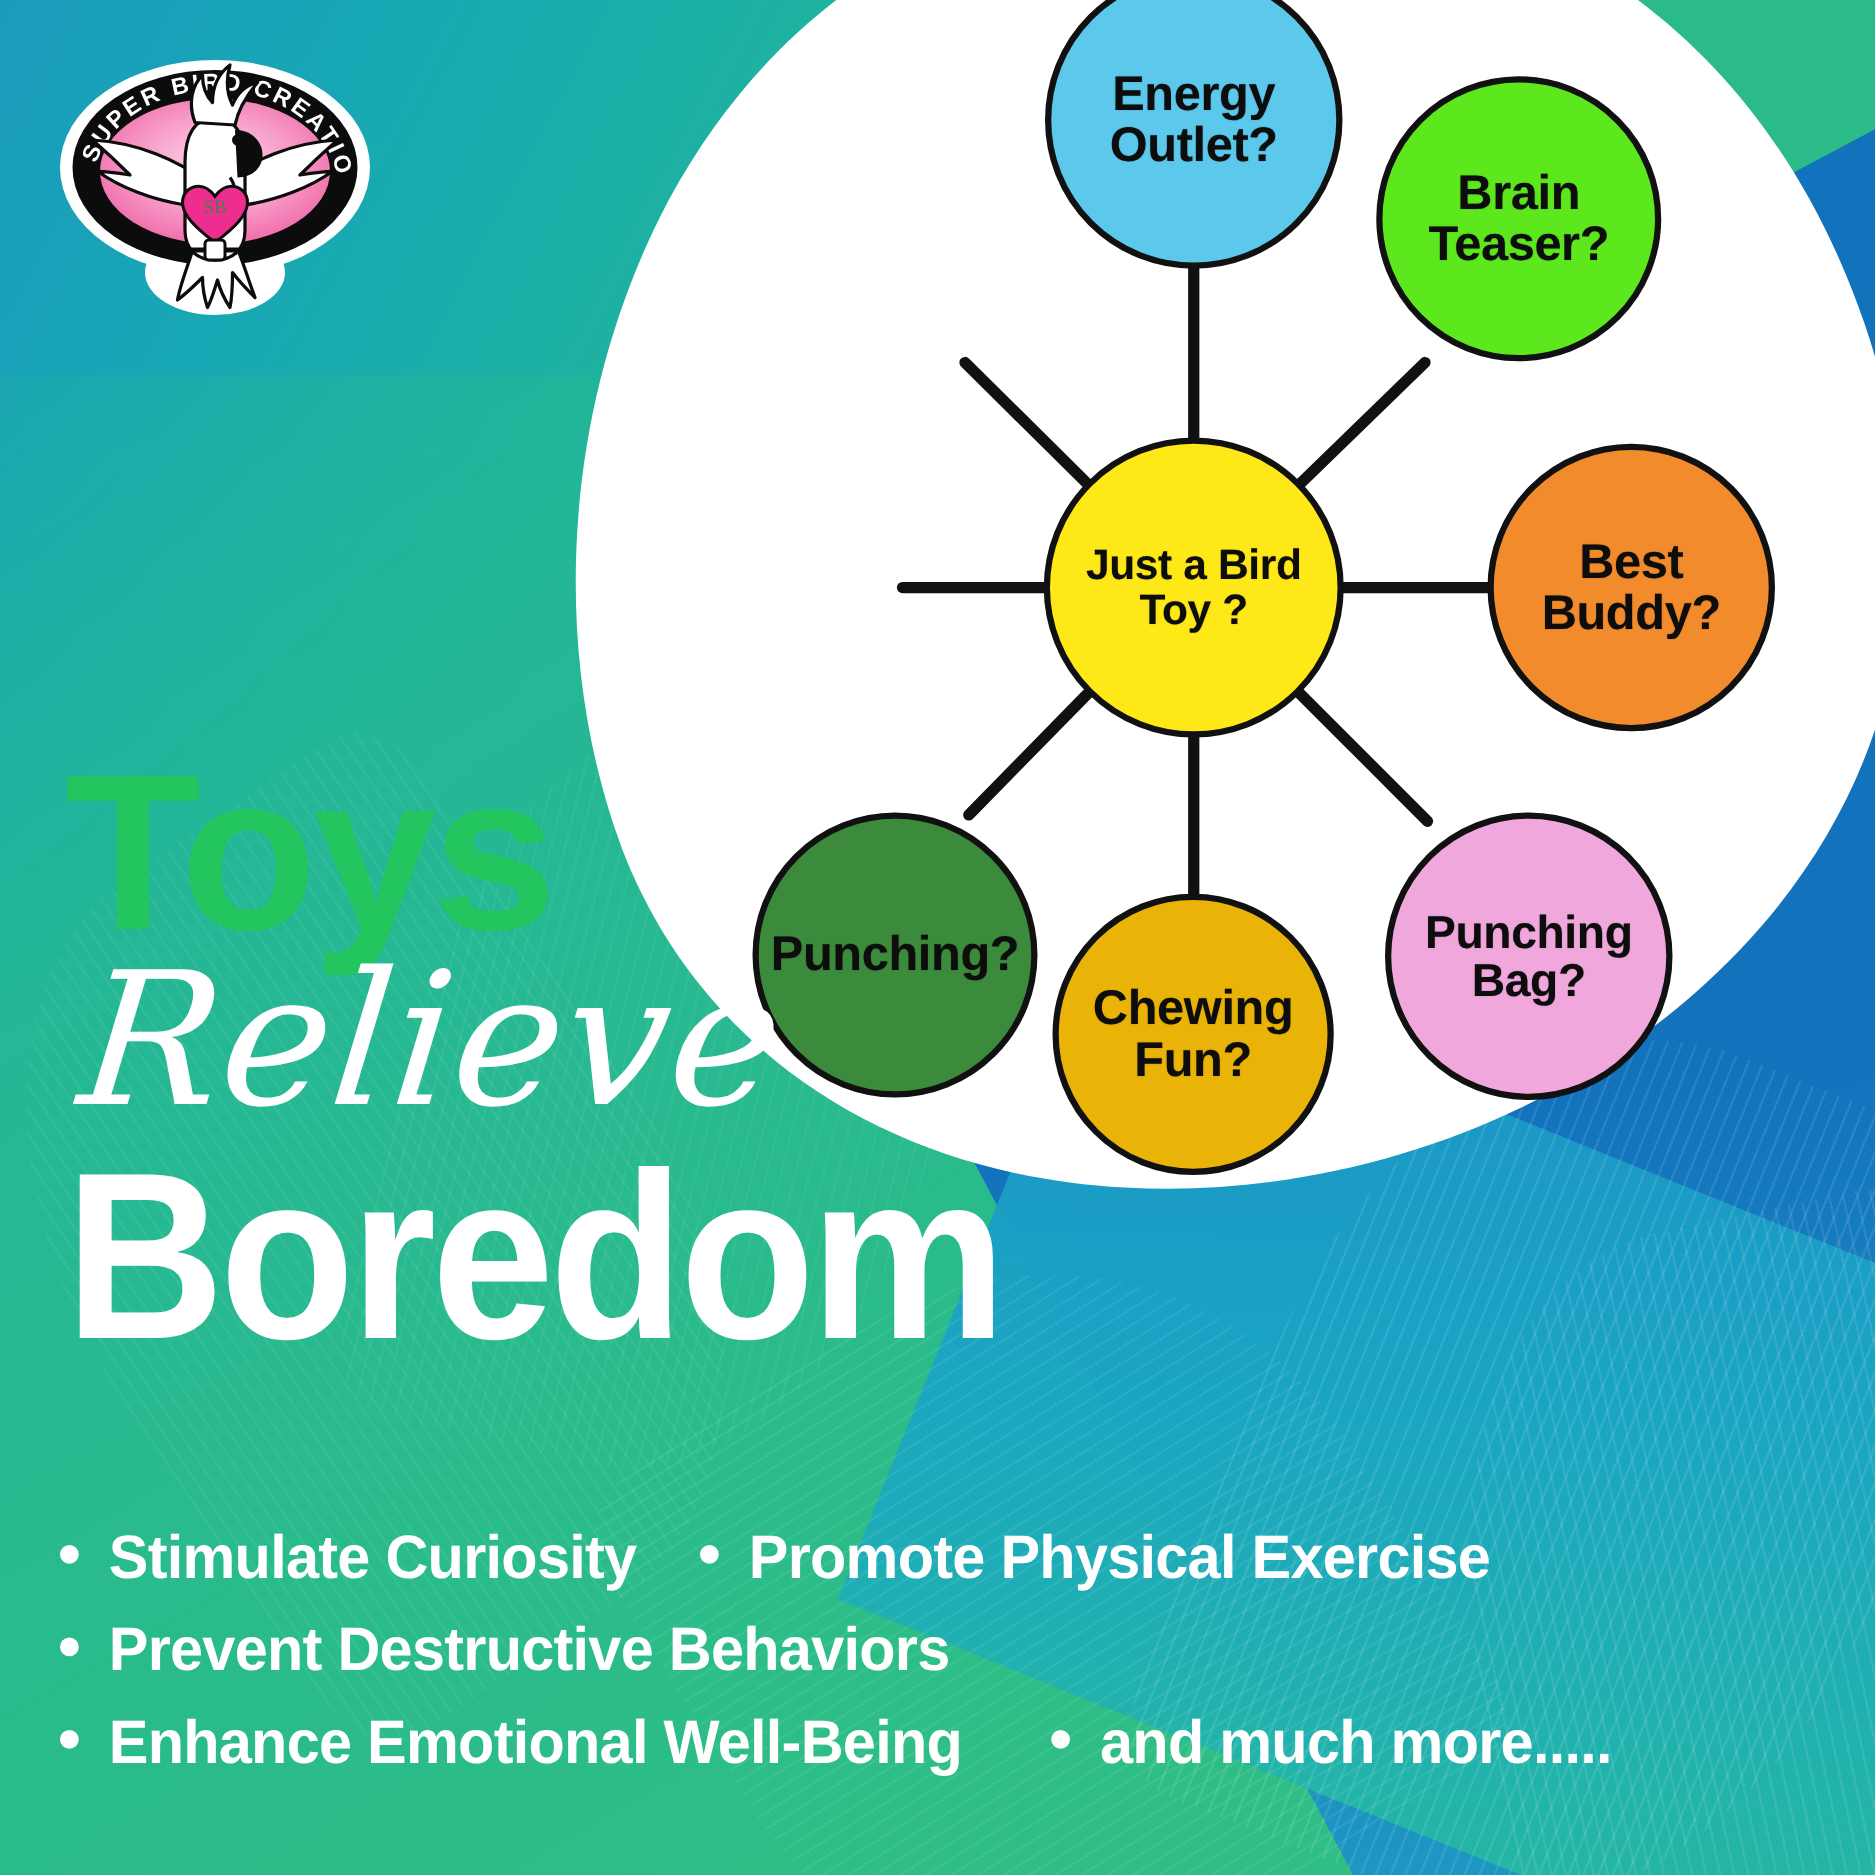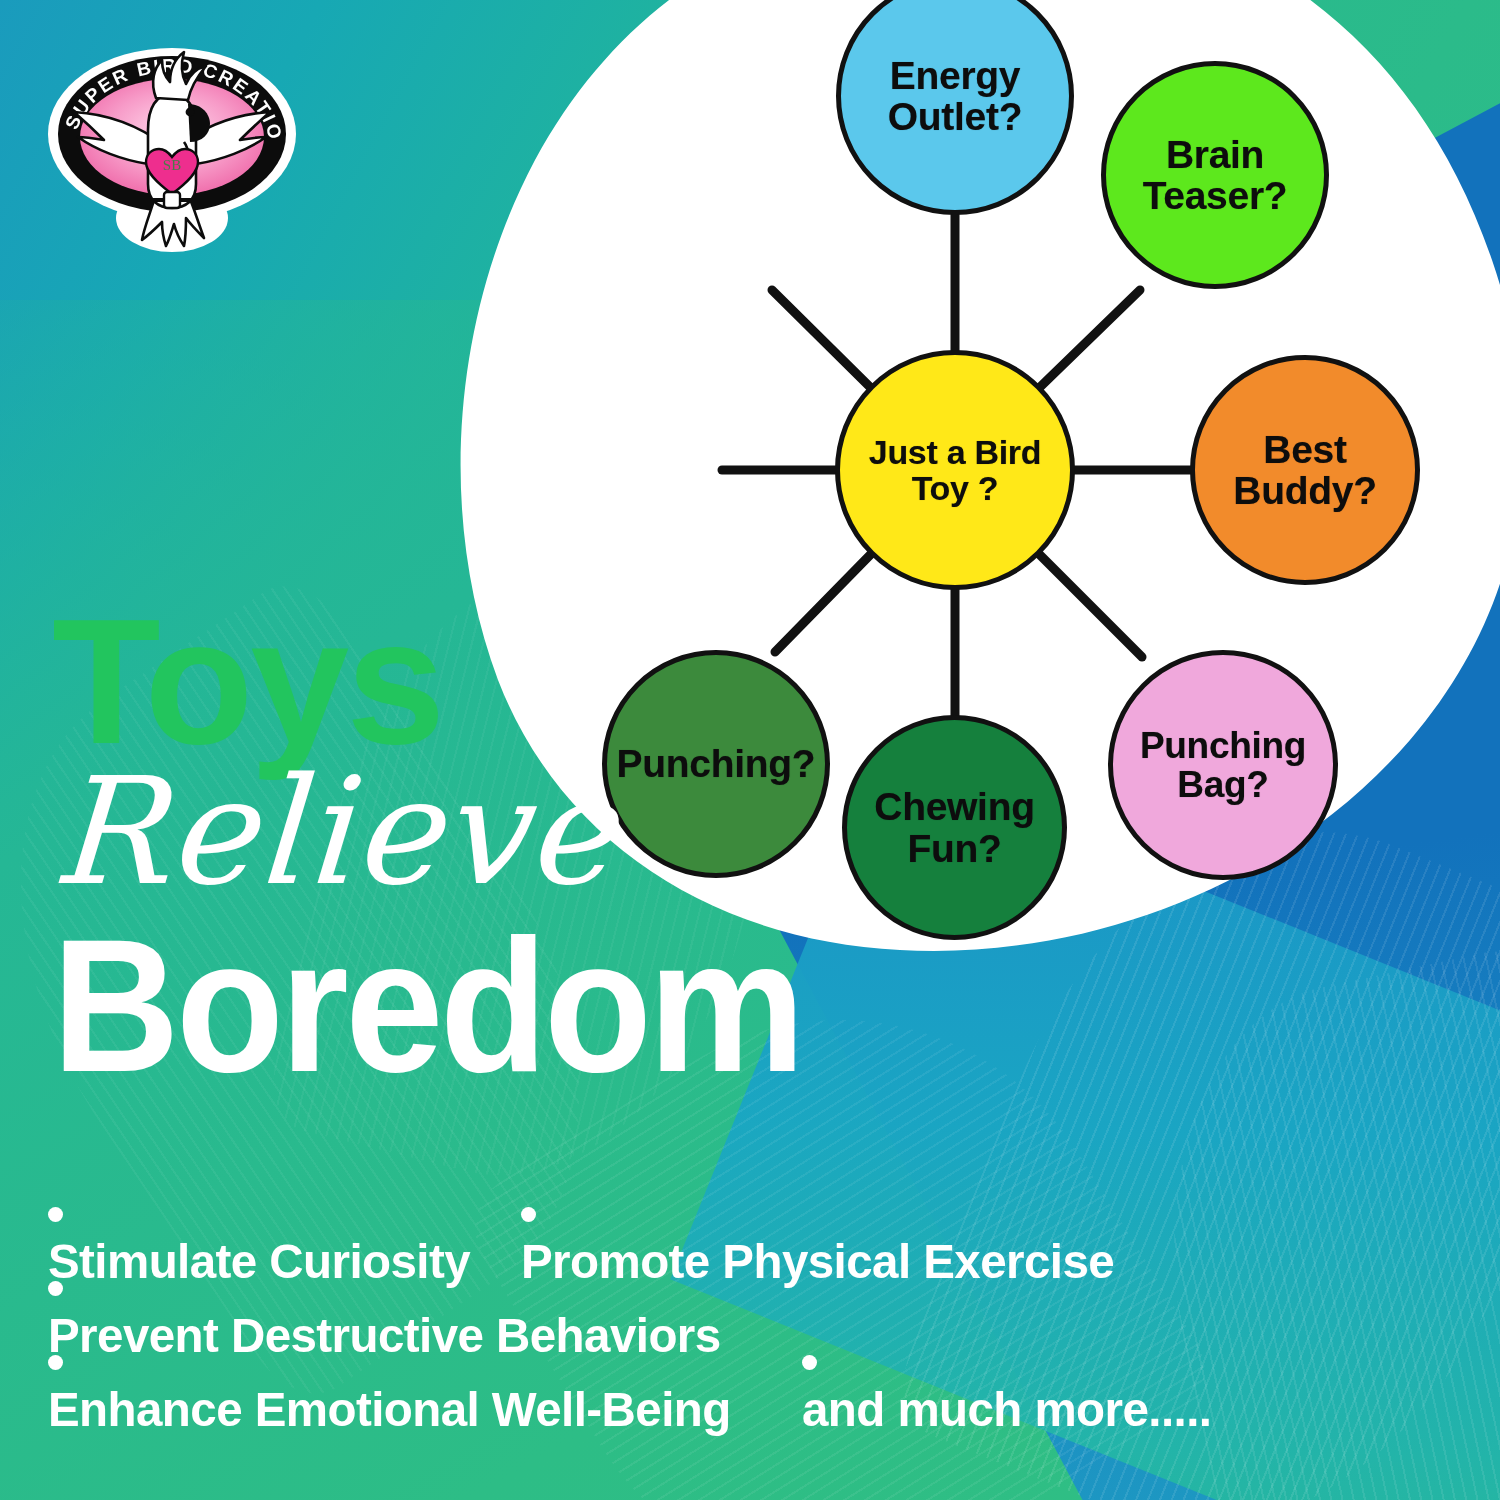--- a/index.html
+++ b/index.html
@@ -173,21 +173,21 @@
     font-weight: 700;
     font-size: 49px;
     letter-spacing: -0.6px;
   }
   .b-row {
     display: flex;
     align-items: baseline;
     height: 74px;
   }
   .b-row.r1 { justify-content: flex-start; }
-  .b-item { display: flex; align-items: baseline; white-space: nowrap; flex-direction: column; }
+  .b-item { display: flex; align-items: baseline; white-space: nowrap; }
   .dot {
     display: inline-block;
     width: 15px; height: 15px;
     border-radius: 50%;
     background: #ffffff;
     margin-right: 24px;
     position: relative;
     top: -11px;
     flex: none;
   }
@@ -241,21 +241,21 @@
     <div class="node node-center" style="left:405px; top:390px; width:240px; height:240px; background:#FFE818;">Just a Bird Toy ?</div>
 
     <div class="node node-outer" style="left:406px; top:17px; width:238px; height:238px; background:#5BC8EC;">Energy Outlet?</div>
 
     <div class="node node-outer" style="left:671px; top:101px; width:228px; height:228px; background:#5DE81D;">Brain Teaser?</div>
 
     <div class="node node-outer" style="left:760px; top:395px; width:230px; height:230px; background:#F28B2B;">Best Buddy?</div>
 
     <div class="node node-outer small-text" style="left:678px; top:690px; width:230px; height:230px; background:#F0A8DC;">Punching Bag?</div>
 
-    <div class="node node-outer" style="left:412px; top:755px; width:225px; height:225px; background:#15803d;">Chewing Fun?</div>
+    <div class="node node-outer" style="left:412px; top:755px; width:225px; height:225px; background:#eab308;">Chewing Fun?</div>
 
     <div class="node node-outer" style="left:172px; top:690px; width:228px; height:228px; background:#3C8A3C;">Punching?</div>
 
 
   </div>
 
   <div class="logo">
     <svg viewBox="0 0 268 212" aria-hidden="true">
       <defs>
         <radialGradient id="pinkGrad" cx="50%" cy="45%" r="62%">

